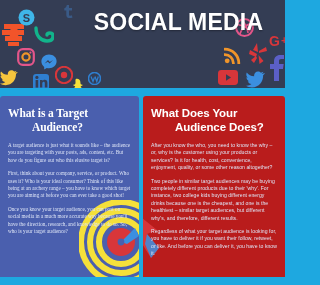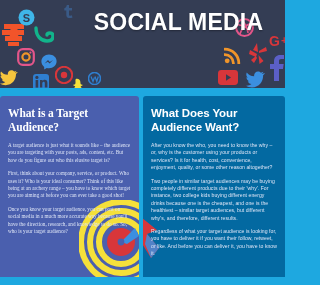--- a/index.html
+++ b/index.html
@@ -33,29 +33,29 @@
   
   .cyan-band{position:absolute;left:0;top:88px;width:285px;height:10px;background:#1ea8e0;}
   .cyan-bottom{position:absolute;left:0;bottom:0;width:285px;height:8px;background:#1ea8e0;}
 
   
   .col{
     position:absolute;top:96px;height:181px;overflow:hidden;
     border-radius:3px 3px 0 0;
   }
   .col-left{left:0;width:139px;background:#4a5fae;font-family:Liberation Serif, serif;}
-  .col-right{left:143px;width:142px;background:#0369a1;}
+  .col-right{left:143px;width:142px;background:#b91c1c;}
 
   .col-inner{position:relative;padding:10px 8px 0 8px;z-index:3;}
 
   .col-heading{
     color:#ffffff;font-weight:bold;font-size:11.5px;line-height:14px;
     margin:0 0 8px 0;letter-spacing:-0.1px;
   }
-  .col-heading .l2{display:block;}
+  .col-heading .l2{display:block;margin-left:24px;}
 
   .para{
     color:#dfe6f7;font-size:5.1px;line-height:7.4px;
     margin:0 0 6px 0;letter-spacing:0.05px;
     text-align:left;
   }
   .para:last-child{margin-bottom:0;}
 
   
   .target-wrap{
@@ -215,21 +215,21 @@
         <path d="M42 42 L56 28 L60 36 L48 44 Z" fill="#3b8fe0"></path>
         <circle cx="42" cy="42" r="3.4" fill="#4a5fae"></circle>
       </svg>
     </div>
   </div>
 
   <div class="col col-right">
     <div class="col-inner">
       <h2 class="col-heading">
         <span>What Does Your</span>
-        <span class="l2">Audience Want?</span>
+        <span class="l2">Audience Does?</span>
       </h2>
       <p class="para">After you know the who, you need to know the why – or, why is the customer using your products or services? Is it for health, cost, convenience, enjoyment, quality, or some other reason altogether?</p>
       <p class="para">Two people in similar target audiences may be buying completely different products due to their 'why'. For instance, two college kids buying different energy drinks because one is the cheapest, and one is the healthiest – similar target audiences, but different why's, and therefore, different results.</p>
       <p class="para">Regardless of what your target audience is looking for, you have to deliver it if you want their follow, retweet, or like. And before you can deliver it, you have to know it.</p>
     </div>
 
     <div class="arrow-wrap">
       <svg width="34" height="46" viewBox="0 0 34 46">
         <path d="M2 0 L22 16 L12 20 L24 34 L16 44 L6 28 L0 36 Z" fill="#d8363a"></path>
         <path d="M12 20 L24 34 L16 44 L10 30 Z" fill="#3b8fe0" opacity="0.85"></path>

